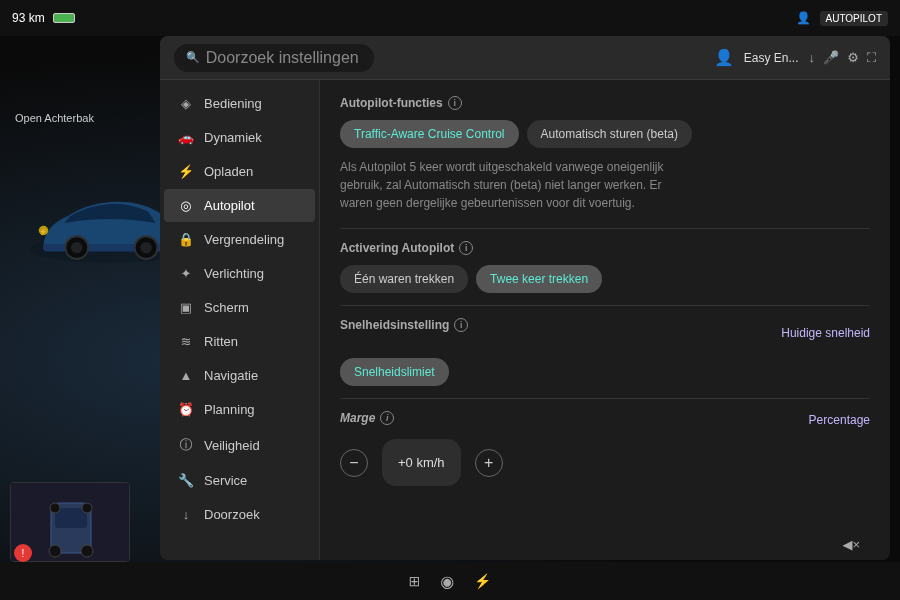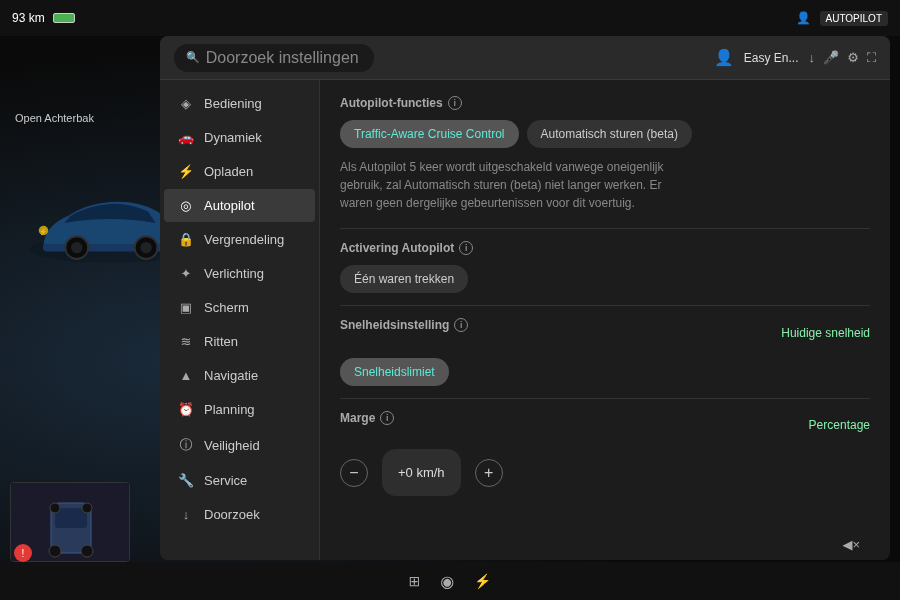--- a/index.html
+++ b/index.html
@@ -291,21 +291,21 @@
     }
 
     .setting-row {
       display: flex;
       align-items: center;
       justify-content: space-between;
       margin-bottom: 10px;
     }
 
     .setting-label-right {
-      color: #86efac;
+      color: #c4b5fd;
       font-size: 12px;
     }
 
     .speed-control {
       display: flex;
       align-items: center;
       gap: 14px;
       margin-top: 8px;
     }
 
@@ -523,40 +523,41 @@
 
       <div class="divider"></div>
 
       <div class="section-title">
         <span>Activering Autopilot</span>
         <span class="info-circle">i</span>
       </div>
 
       <div class="btn-group">
         <button class="btn-option">Één waren trekken</button>
+        <button class="btn-option selected">Twee keer trekken</button>
       </div>
 
       <div class="divider"></div>
 
       <div class="setting-row">
         <div class="section-title" style="margin-bottom:16px;">
           <span>Snelheidsinstelling</span>
           <span class="info-circle">i</span>
         </div>
         <span class="setting-label-right">Huidige snelheid</span>
       </div>
 
       <div class="btn-group">
         <button class="btn-option selected">Snelheidslimiet</button>
       </div>
 
       <div class="divider"></div>
 
       <div class="setting-row">
-        <div class="section-title" style="margin-bottom:14px;">
+        <div class="section-title" style="margin-bottom:4px;font-style:italic;">
           <span>Marge</span>
           <span class="info-circle">i</span>
         </div>
         <span class="setting-label-right">Percentage</span>
       </div>
 
 
       <div class="speed-control">
         <button class="speed-btn">−</button>
         <span class="speed-value">+0 km/h</span>

